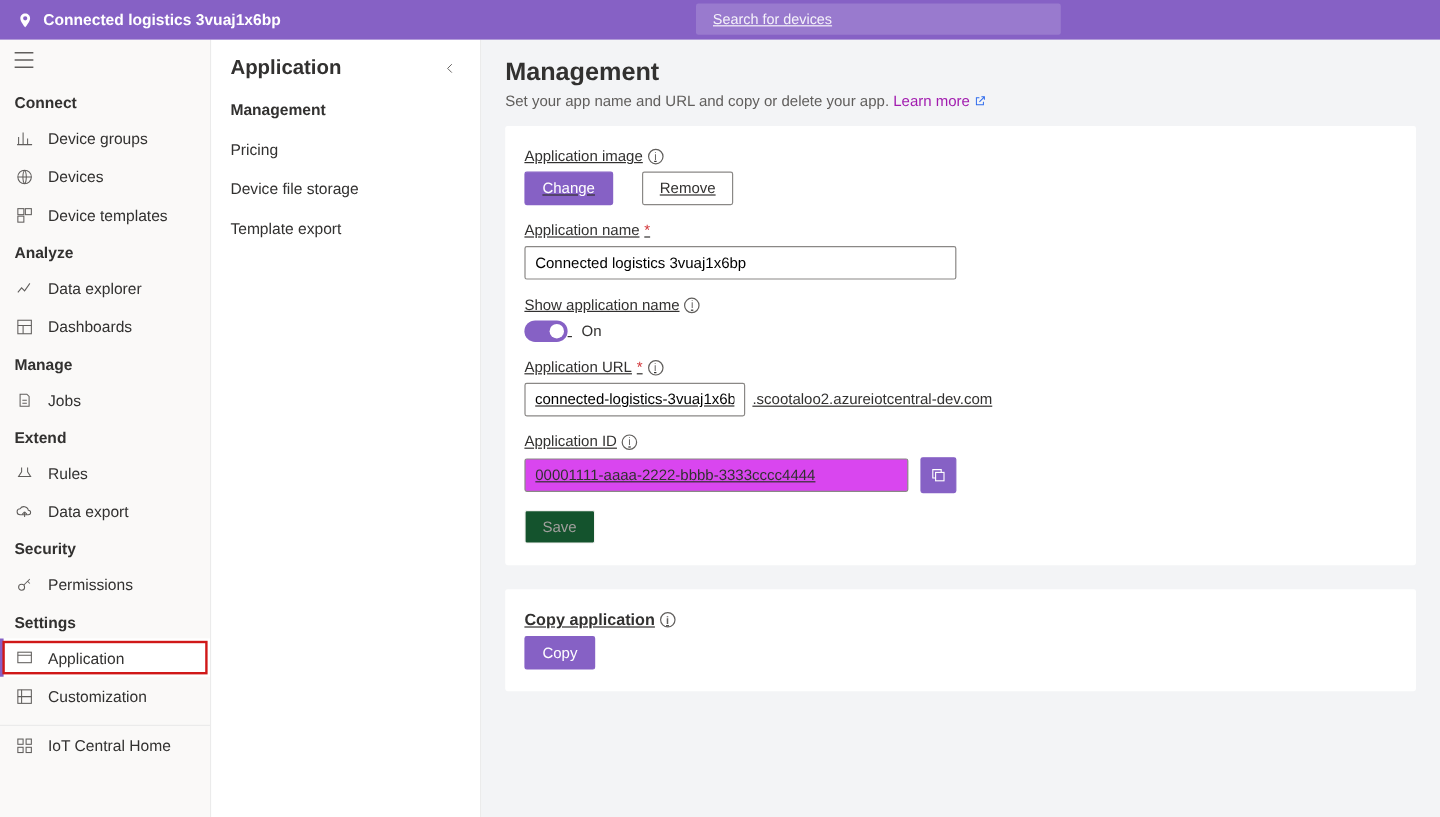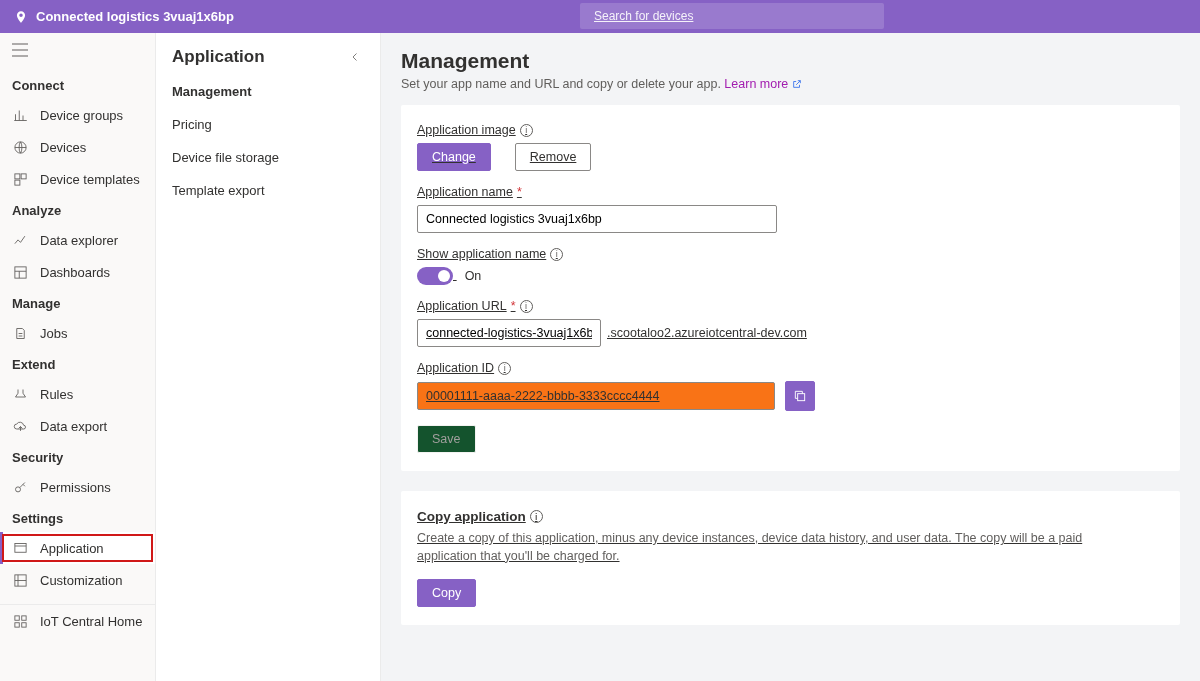--- a/index.html
+++ b/index.html
@@ -9,21 +9,21 @@
 .topbar { height: 33px; background: #8661c5; display: flex; align-items: center; color: #fff; position: relative; }
 .topbar .brand { display: flex; align-items: center; gap: 8px; padding-left: 14px; font-weight: 600; font-size: 13px; }
 .topbar .brand svg { width: 14px; height: 14px; }
 .topbar .search-wrap { position: absolute; left: 580px; top: 3px; width: 304px; height: 26px; background: rgba(255,255,255,.16); border-radius: 2px; display:flex; align-items:center; padding: 0 14px; }
 .topbar .search-wrap input { background: transparent; border: none; outline: none; color: #fff; font-size: 12px; width: 100%; text-decoration: underline; }
 .topbar .search-wrap input::placeholder { color: #fff; opacity: .9; }
 
 .frame { display: flex; height: calc(100vh - 33px); max-height: 648px; }
 
 
-.leftnav { width: 156px; background: #faf9f8; border-right: 1px solid #ebebeb; overflow-y: auto; }
+.leftnav { width: 176px; background: #faf9f8; border-right: 1px solid #ebebeb; overflow-y: auto; }
 .leftnav .hamburger { padding: 10px 12px; }
 .leftnav .cat { font-size: 13px; font-weight: 600; color: #323130; padding: 8px 12px 6px; }
 .leftnav .item { display: flex; align-items: center; gap: 12px; padding: 8px 12px; font-size: 13px; color: #323130; cursor: pointer; }
 .leftnav .item.selected { background: #fff; box-shadow: inset 3px 0 0 #8661c5; }
 .leftnav .item.highlight { outline: 2px solid #d01818; outline-offset: -4px; }
 .leftnav .ico { width: 16px; height: 16px; flex-shrink: 0; display: inline-flex; align-items: center; justify-content: center; color: #605e5c; }
 
 
 .subpanel { width: 225px; background: #fff; border-right: 1px solid #ebebeb; }
 .subpanel .title-row { display:flex; align-items:center; justify-content: space-between; padding: 14px 16px 8px; }
@@ -43,21 +43,21 @@
 .info-ico { width: 13px; height: 13px; border: 1px solid #605e5c; border-radius: 50%; display: inline-flex; align-items:center; justify-content:center; font-size: 9px; color:#605e5c; }
 .img-preview { width: 78px; height: 74px; margin-bottom: 8px; position: relative; }
 .checker { position:absolute; inset:0; background-image: linear-gradient(45deg,#e1e1e1 25%,transparent 25%),linear-gradient(-45deg,#e1e1e1 25%,transparent 25%),linear-gradient(45deg,transparent 75%,#e1e1e1 75%),linear-gradient(-45deg,transparent 75%,#e1e1e1 75%); background-size: 14px 14px; background-position: 0 0,0 7px,7px -7px,-7px 0; }
 .middle-band { position:absolute; left:0; right:0; top:22px; height:30px; background:#5e4098; color:#fff; font-weight:700; display:flex; align-items:center; justify-content:center; font-size:13px; }
 .btnrow { display:flex; gap: 24px; margin-bottom: 14px; }
 .btn { height: 28px; padding: 0 14px; border-radius: 2px; font-size: 12.5px; cursor: pointer; display:inline-flex; align-items:center; }
 .btn-primary { background: #8661c5; border: 1px solid #8661c5; color: #fff; }
 .btn-default { background: #fff; border: 1px solid #8a8886; color: #323130; }
 .btn-disabled { background: #14532d; border: 1px solid #f3f2f1; color: #a19f9d; cursor: default; }
 .textin { width: 360px; height: 28px; border: 1px solid #8a8886; border-radius: 2px; padding: 0 8px; font-size: 12.5px; }
-.textin.readonly { background: #f97316; color:#323130; width: 358px; }
+.textin.readonly { background: #d946ef; color:#323130; width: 320px; }
 .fieldblock { margin-bottom: 14px; }
 .toggle { width: 36px; height: 18px; background: #8661c5; border-radius: 9px; position: relative; display:inline-block; vertical-align:middle; }
 .toggle .knob { width: 12px; height: 12px; background:#fff; border-radius:50%; position:absolute; top:3px; right:3px; }
 .toggle-text { display:inline-block; margin-left: 8px; font-size: 12.5px; vertical-align:middle; }
 .urlrow { display:flex; align-items:center; gap:6px; }
 .urlrow .textin { width: 184px; }
 .suffix { font-size: 12.5px; color: #323130; }
 .idrow { display:flex; align-items:center; gap: 10px; }
 .iconsq { width:30px; height:30px; background:#8661c5; border:1px solid #8661c5; display:flex; align-items:center; justify-content:center; border-radius:2px; cursor:pointer; color:#fff; }
 .copy-desc { font-size: 12.5px; color: #605e5c; margin: 6px 0 14px; max-width: 720px; line-height:1.4; }
@@ -290,17 +290,16 @@
       </div>
 
       <button class="btn btn-disabled">Save</button>
     </div>
 
     <div class="card">
       <div class="fieldlabel" style="font-weight:600; font-size:13.5px;">
         <span>Copy application</span>
         <span class="info-ico">i</span>
       </div>
-      <div class="copy-desc">Create a copy of this application, minus any device instances, device data history, and user data. The copy will be a paid application that you'll be charged for.</div>
       <button class="btn btn-primary">Copy</button>
     </div>
   </main>
 </div>
 
 </body></html>

